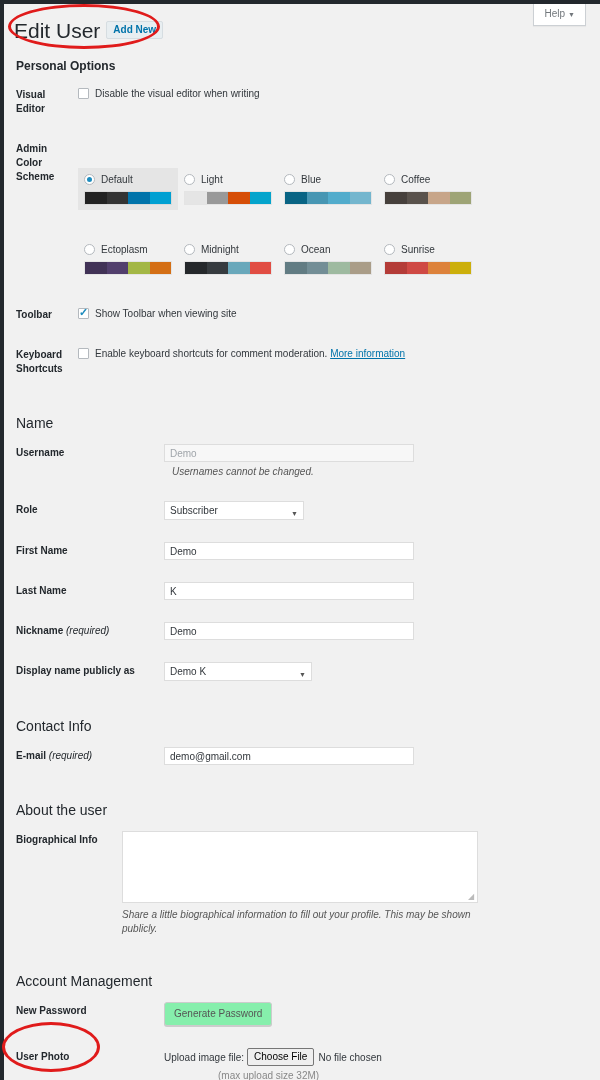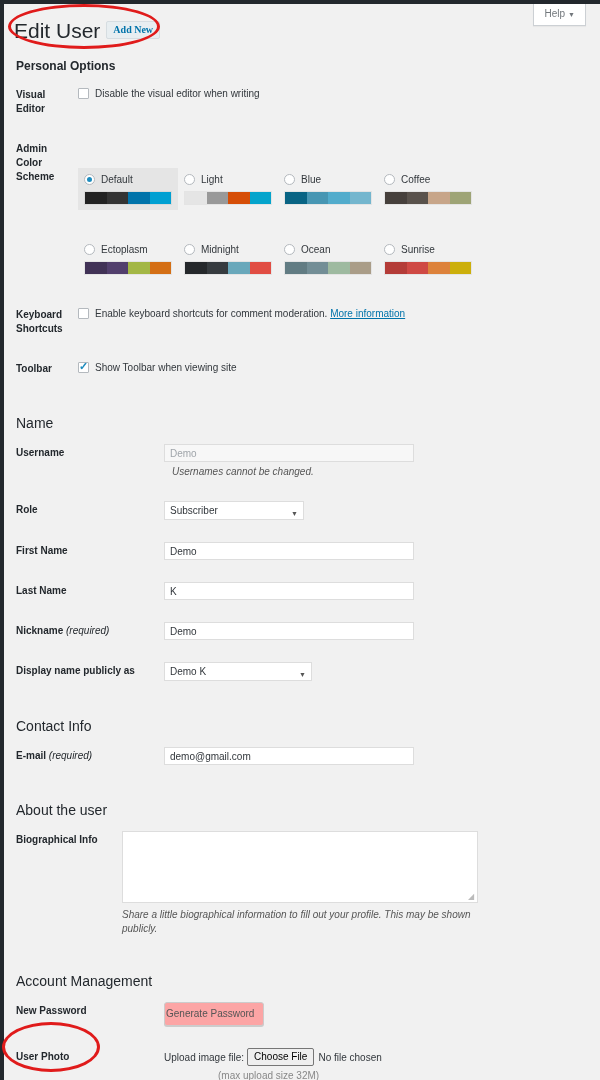--- a/index.html
+++ b/index.html
@@ -50,21 +50,20 @@
     display: inline-block; vertical-align: 5px;
     margin-left: 6px;
     font-size: 10px; font-weight: bold;
     color: #0073aa;
     background: #e8eef1;
     border: 1px solid #d6dde1;
     border-radius: 2px;
     padding: 1px 6px 2px 6px;
     line-height: 13px;
     text-decoration: none;
-    font-family: Liberation Serif, serif;
   }
 
   h2.section {
     font-size: 12px; font-weight: bold; color: #23282d;
     margin: 10px 0 2px 12px;
   }
   h2.section.big {
     font-size: 14px; font-weight: normal; margin-top: 26px;
   }
 
@@ -177,26 +176,26 @@
   .scheme .palette {
     display: flex; margin-top: 4px;
     width: 88px; height: 14px;
     border: 1px solid rgba(0,0,0,0.05);
   }
   .scheme .palette span { flex: 1 1 25%; display: block; }
 
   
   .btn-secondary {
     display: inline-block;
-    background: #fca5a5;
+    background: #86efac;
     border: 1px solid #ccc;
     border-radius: 3px;
     color: #555;
     font-size: 10px;
-    padding: 4px 9px 5px 1px;
+    padding: 4px 9px 5px 9px;
     line-height: 13px;
     box-shadow: 0 1px 0 #ccc;
   }
   .btn-primary {
     display: inline-block;
     background: #737373;
     border: 1px solid #0073aa;
     border-radius: 3px;
     color: #fff;
     font-size: 10px; font-weight: bold;
@@ -341,31 +340,31 @@
                       <span style="background: rgb(221, 130, 59);"></span>
                       <span style="background: rgb(204, 175, 11);"></span>
                     </div>
                   </div>
                 </div>
               </div>
         </td>
       </tr>
 
       <tr>
+        <th>Toolbar</th>
+        <td>
+          <label><span class="cb checked"></span><span class="cb-label">Show Toolbar when viewing site</span></label>
+        </td>
+      </tr>
+
+      <tr>
         <th>Keyboard Shortcuts</th>
         <td>
           <label><span class="cb"></span><span class="cb-label">Enable keyboard shortcuts for comment moderation.</span></label>
           <a class="link" href="#">More information</a>
-        </td>
-      </tr>
-
-      <tr>
-        <th>Toolbar</th>
-        <td>
-          <label><span class="cb checked"></span><span class="cb-label">Show Toolbar when viewing site</span></label>
         </td>
       </tr>
     </tbody>
       </table>
 
     <h2 class="section big">Name</h2>
 
     <table class="form-table">
       <tbody>
           <tr>

